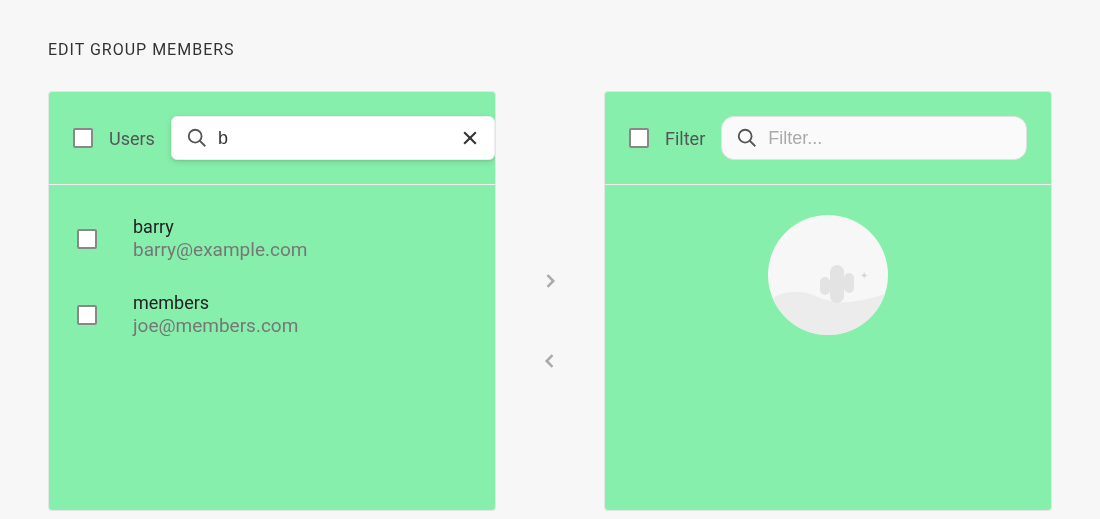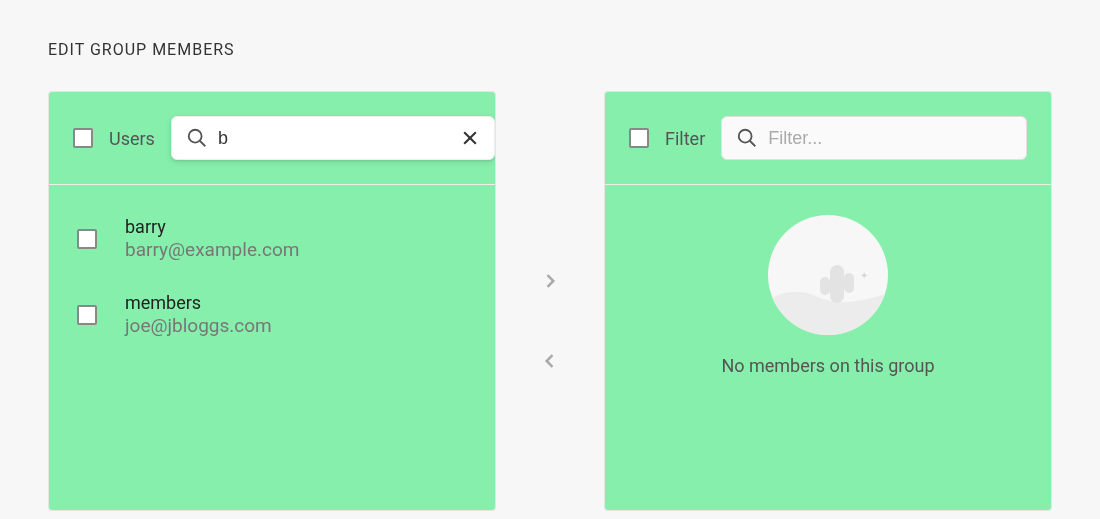--- a/index.html
+++ b/index.html
@@ -67,20 +67,21 @@
       padding: 10px 14px;
       gap: 10px;
       background: #fff;
     }
     .search-box.elevated {
       box-shadow: 0 2px 6px rgba(0,0,0,0.12), 0 1px 2px rgba(0,0,0,0.08);
       border-color: #eee;
     }
     .search-box.flat {
       background: #fafafa;
+      border-radius: 13px;
     }
     .search-input {
       flex: 1;
       border: none;
       outline: none;
       background: transparent;
       font-size: 18px;
       color: #333;
     }
     .search-input::placeholder { color: #aaa; }
@@ -93,21 +94,21 @@
       display: flex;
       align-items: center;
     }
     .list {
       flex: 1;
       padding: 16px 0;
     }
     .list-row {
       display: flex;
       align-items: center;
-      gap: 28px;
+      gap: 36px;
       padding: 14px 28px;
     }
     .row-text { display: flex; flex-direction: column; }
     .row-name { font-size: 18px; color: #222; line-height: 1.3; }
     .row-email { font-size: 19px; color: #777; line-height: 1.3; }
     .middle {
       width: 108px;
       display: flex;
       flex-direction: column;
       align-items: center;
@@ -179,21 +180,21 @@
           <div class="checkbox"></div>
           <div class="row-text">
             <span class="row-name">barry</span>
             <span class="row-email">barry@example.com</span>
           </div>
         </div>
         <div class="list-row">
           <div class="checkbox"></div>
           <div class="row-text">
             <span class="row-name">members</span>
-            <span class="row-email">joe@jbloggs.com</span>
+            <span class="row-email">joe@members.com</span>
           </div>
         </div>
       </div>
     </div>
 
     <div class="middle">
       <button class="transfer-btn">
         <svg class="icon-svg" width="20" height="20" viewBox="0 0 24 24" fill="none" stroke="#aaa" stroke-width="3">
           <polyline points="9 5 16 12 9 19"></polyline>
         </svg>
@@ -222,18 +223,17 @@
       <div class="empty">
         <div class="cactus-circle">
           <svg width="120" height="120" viewBox="0 0 120 120">
             <path d="M 0 85 Q 25 70 50 82 T 120 78 L 120 120 L 0 120 Z" fill="#ececec"></path>
             <rect x="62" y="50" width="14" height="38" rx="7" fill="#e3e3e3"></rect>
             <rect x="52" y="62" width="10" height="18" rx="5" fill="#e3e3e3"></rect>
             <rect x="76" y="58" width="10" height="20" rx="5" fill="#e3e3e3"></rect>
             <text x="92" y="64" font-size="10" fill="#d6d6d6">✦</text>
           </svg>
         </div>
-        <div class="empty-text">No members on this group</div>
       </div>
     </div>
 
   </div>
 </div>
 
 </body></html>

